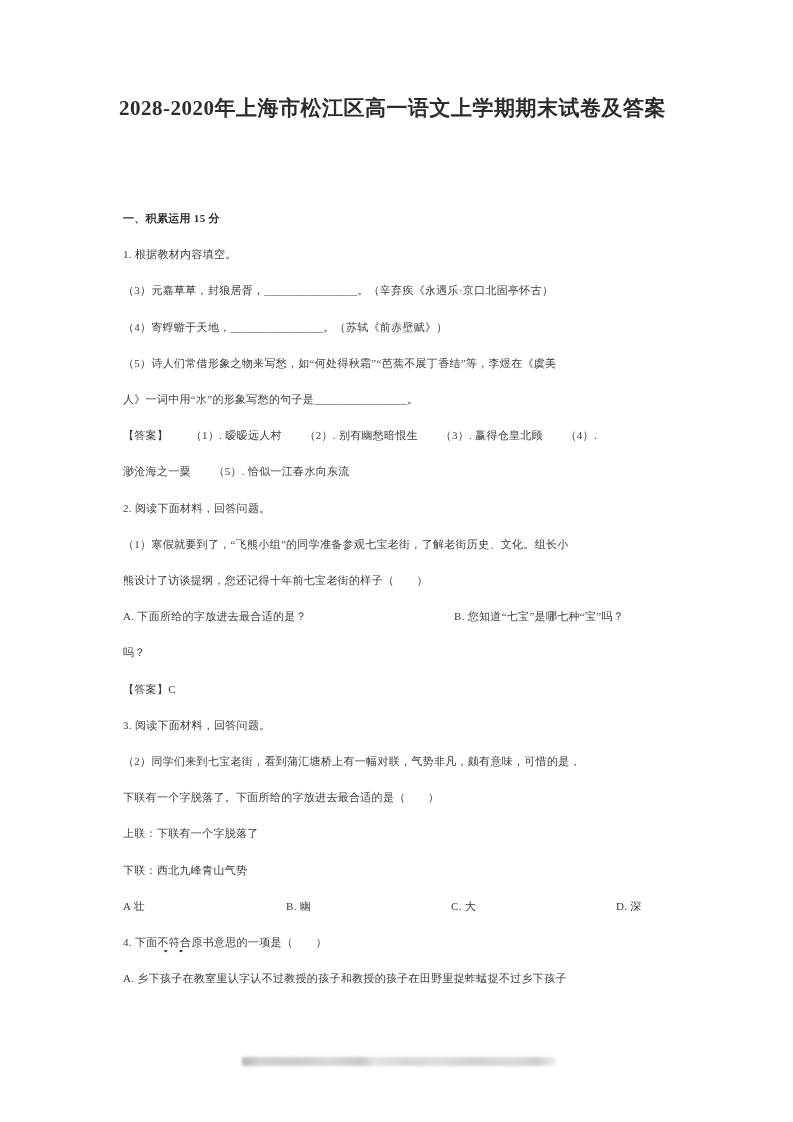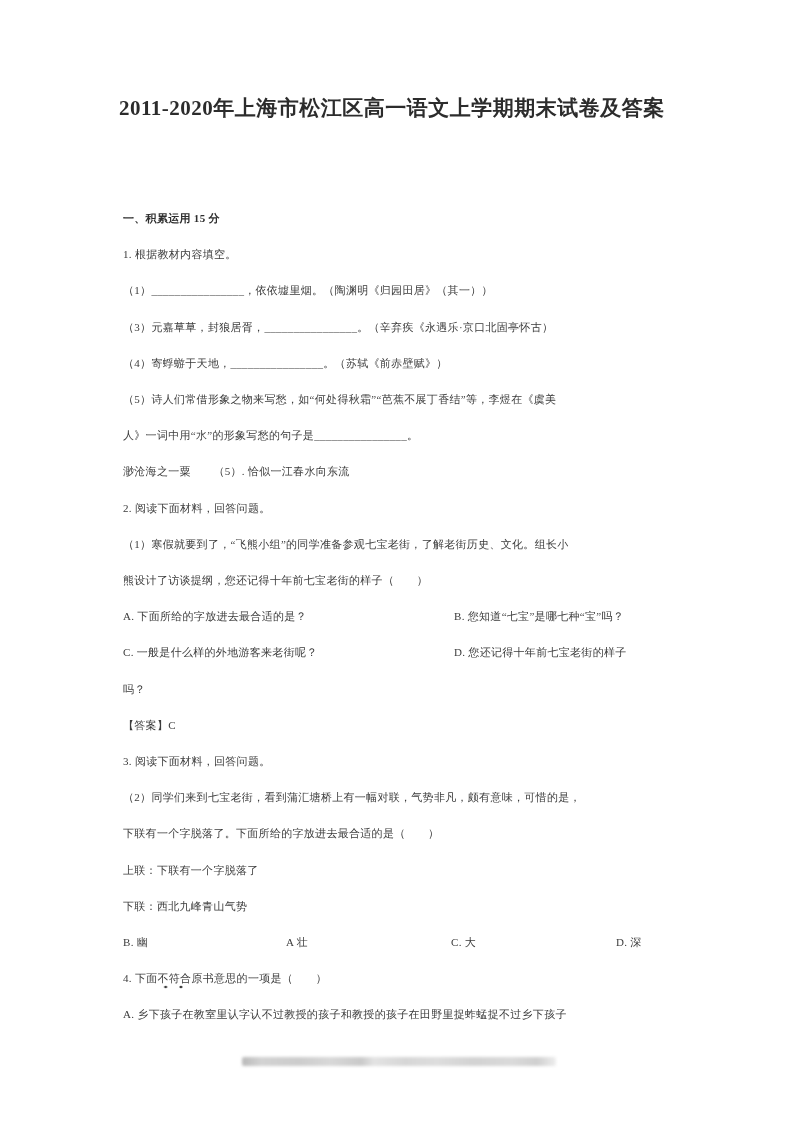--- a/index.html
+++ b/index.html
@@ -80,54 +80,50 @@
     filter: blur(1.5px);
     border-radius: 2px;
   }
 </style>
 </head>
 <body>
 
 <div class="page">
   <div class="content">
 
-    <h1 class="title">2011-2020年上海市松江区高一语文上学期期末试卷及答案</h1>
+    <h1 class="title">2028-2020年上海市松江区高一语文上学期期末试卷及答案</h1>
 
     <p class="line heading">一、积累运用 15 分</p>
 
     <p class="line">1. 根据教材内容填空。</p>
-    <p class="line">（1）________________，依依墟里烟。（陶渊明《归园田居》（其一））</p>
     <p class="line">（3）元嘉草草，封狼居胥，________________。（辛弃疾《永遇乐·京口北固亭怀古）</p>
     <p class="line">（4）寄蜉蝣于天地，________________。（苏轼《前赤壁赋》）</p>
     <p class="line">（5）诗人们常借形象之物来写愁，如“何处得秋霜”“芭蕉不展丁香结”等，李煜在《虞美</p>
     <p class="line">人》一词中用“水”的形象写愁的句子是________________。</p>
+    <p class="line">【答案】　　（1）. 暧暧远人村　　（2）. 别有幽愁暗恨生　　（3）. 赢得仓皇北顾　　（4）.</p>
     <p class="line">渺沧海之一粟　　（5）. 恰似一江春水向东流</p>
 
     <p class="line">2. 阅读下面材料，回答问题。</p>
     <p class="line">（1）寒假就要到了，“飞熊小组”的同学准备参观七宝老街，了解老街历史、文化。组长小</p>
     <p class="line">熊设计了访谈提纲，您还记得十年前七宝老街的样子（　　）</p>
     <div class="line opt2">
       <span>A. 下面所给的字放进去最合适的是？</span>
       <span>B. 您知道“七宝”是哪七种“宝”吗？</span>
-    </div>
-    <div class="line opt2">
-      <span>C. 一般是什么样的外地游客来老街呢？</span>
-      <span>D. 您还记得十年前七宝老街的样子</span>
     </div>
     <p class="line">吗？</p>
     <p class="line">【答案】C</p>
 
     <p class="line">3. 阅读下面材料，回答问题。</p>
     <p class="line">（2）同学们来到七宝老街，看到蒲汇塘桥上有一幅对联，气势非凡，颇有意味，可惜的是，</p>
     <p class="line">下联有一个字脱落了。下面所给的字放进去最合适的是（　　）</p>
     <p class="line">上联：下联有一个字脱落了</p>
     <p class="line">下联：西北九峰青山气势</p>
     <div class="line opt4">
+      <span>A 壮</span>
       <span>B. 幽</span>
-      <span>A 壮</span>
       <span>C. 大</span>
       <span>D. 深</span>
     </div>
 
     <p class="line"><span>4. 下面</span><span class="emph">不符合</span><span>原书意思的一项是（　　）</span></p>
     <p class="line">A. 乡下孩子在教室里认字认不过教授的孩子和教授的孩子在田野里捉蚱蜢捉不过乡下孩子</p>
 
   </div>
 
   <div class="watermark"></div>

